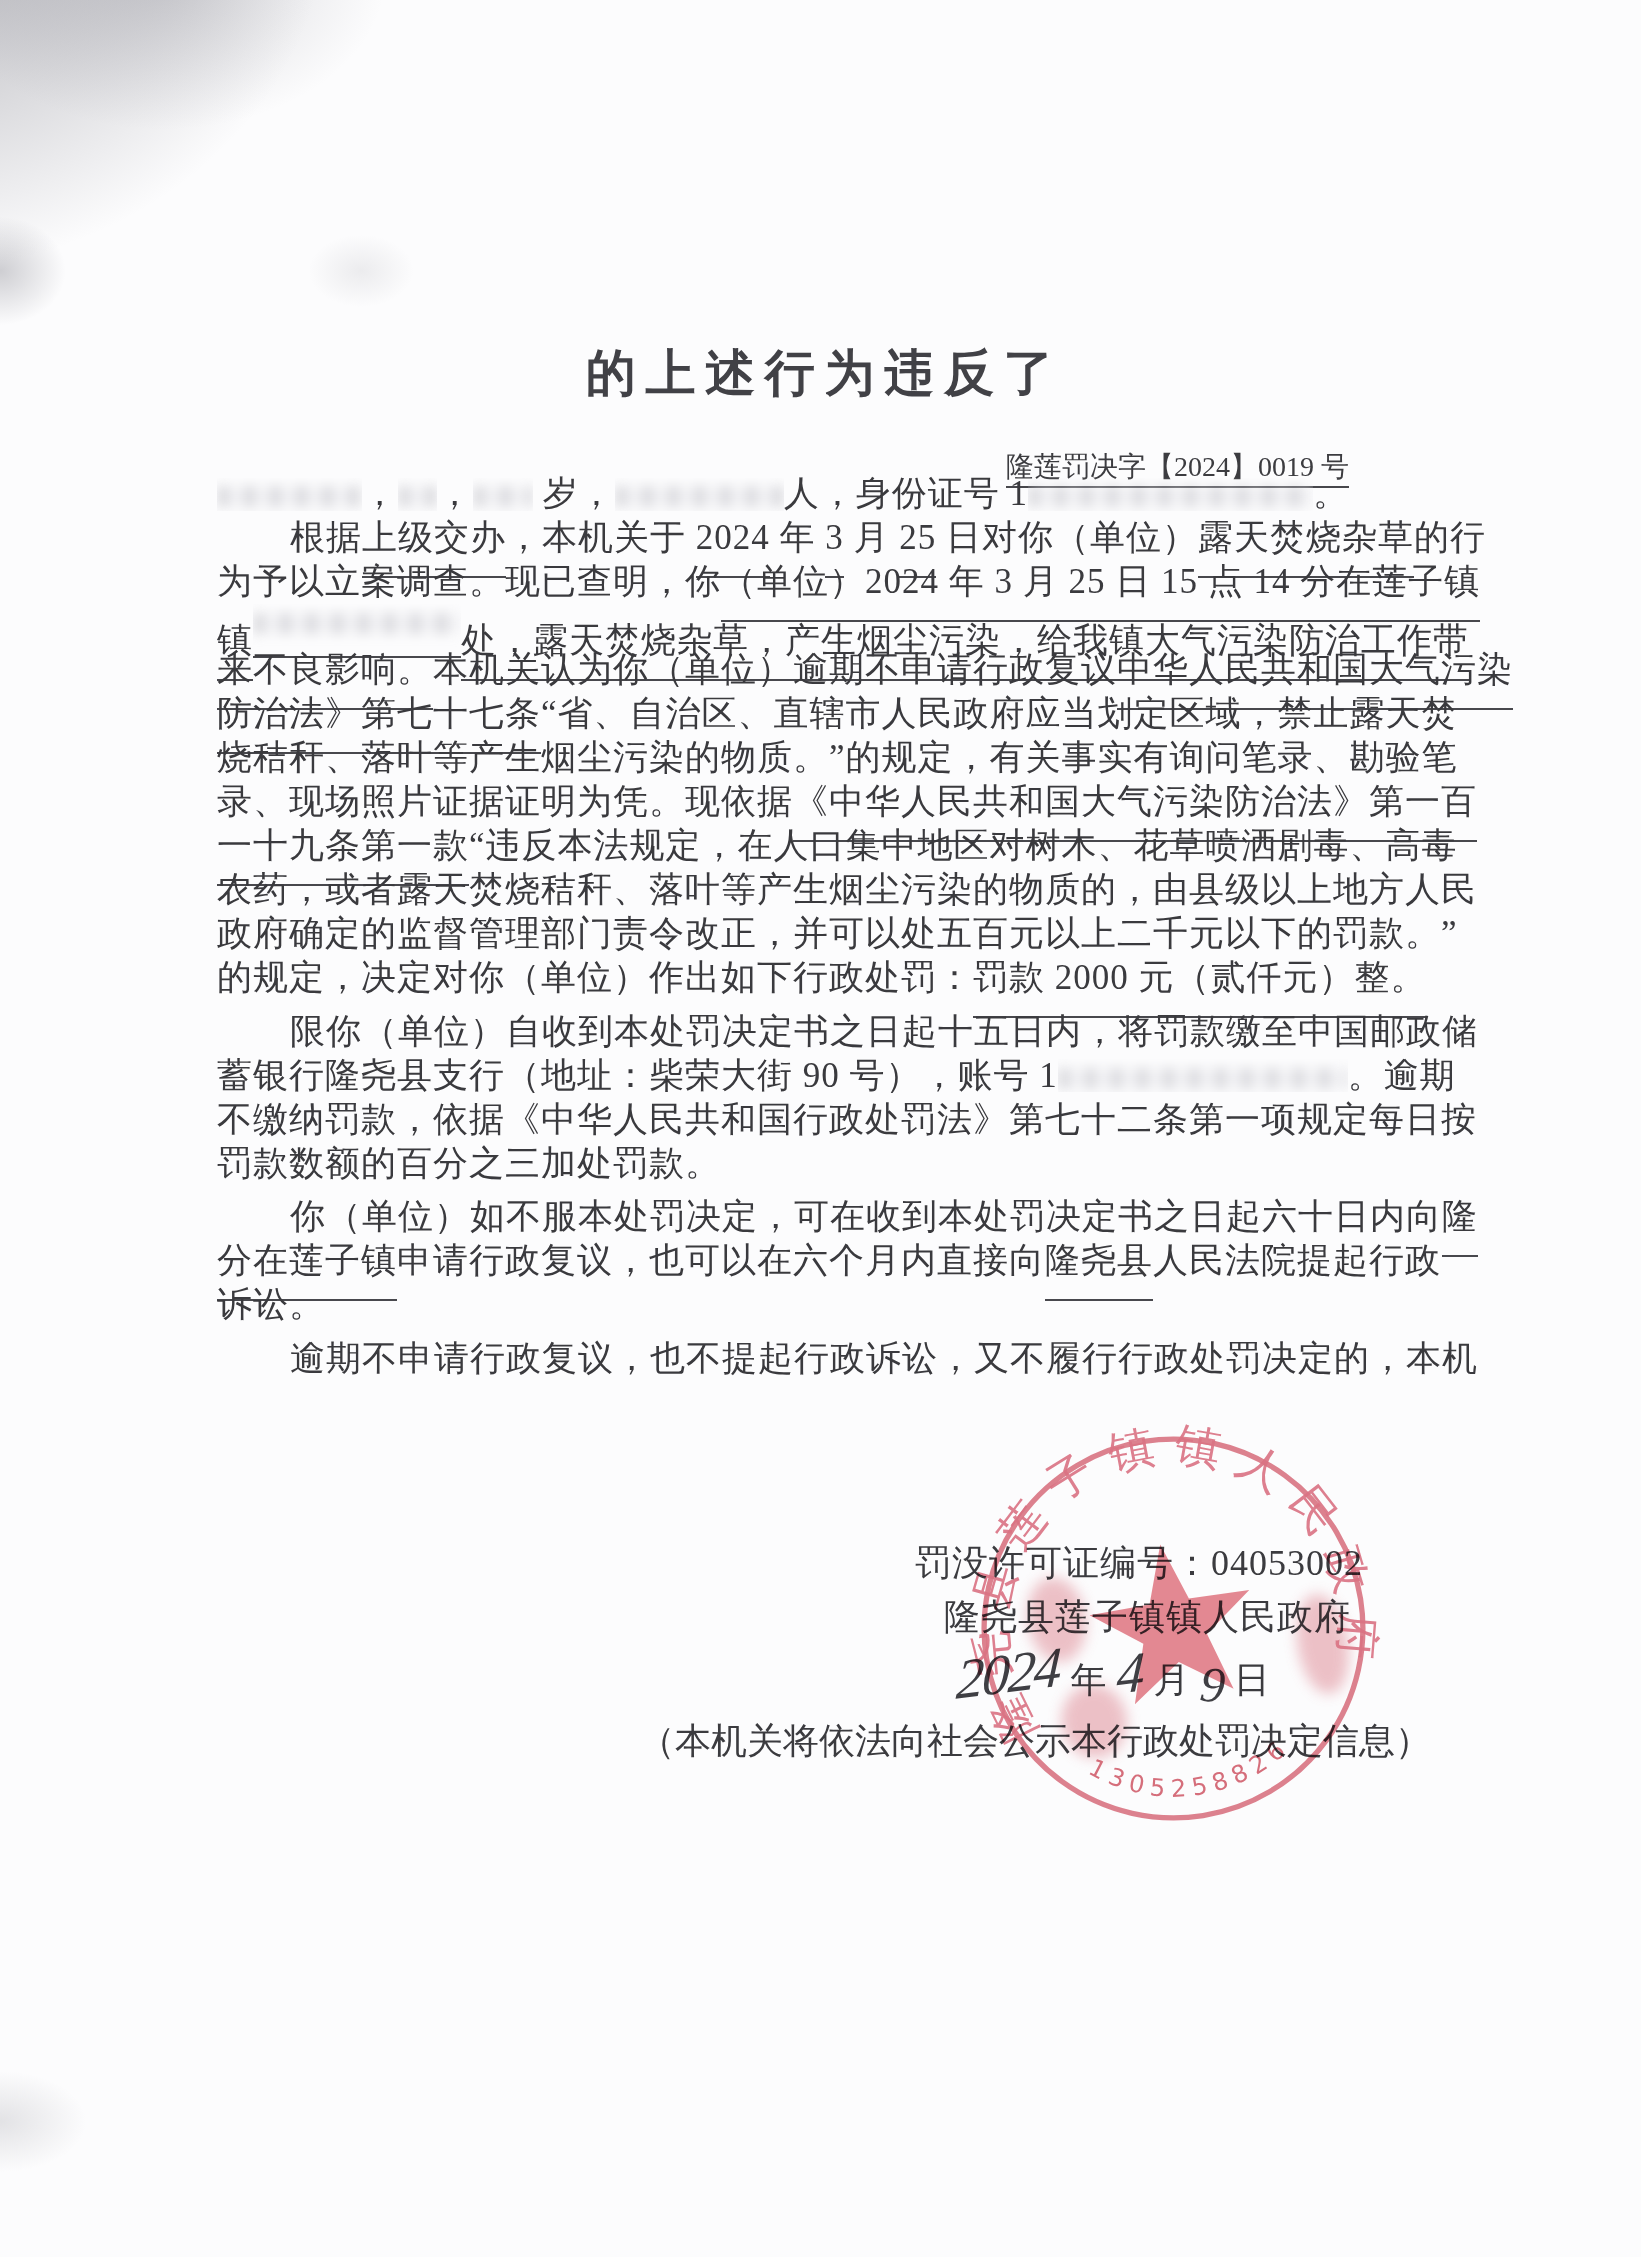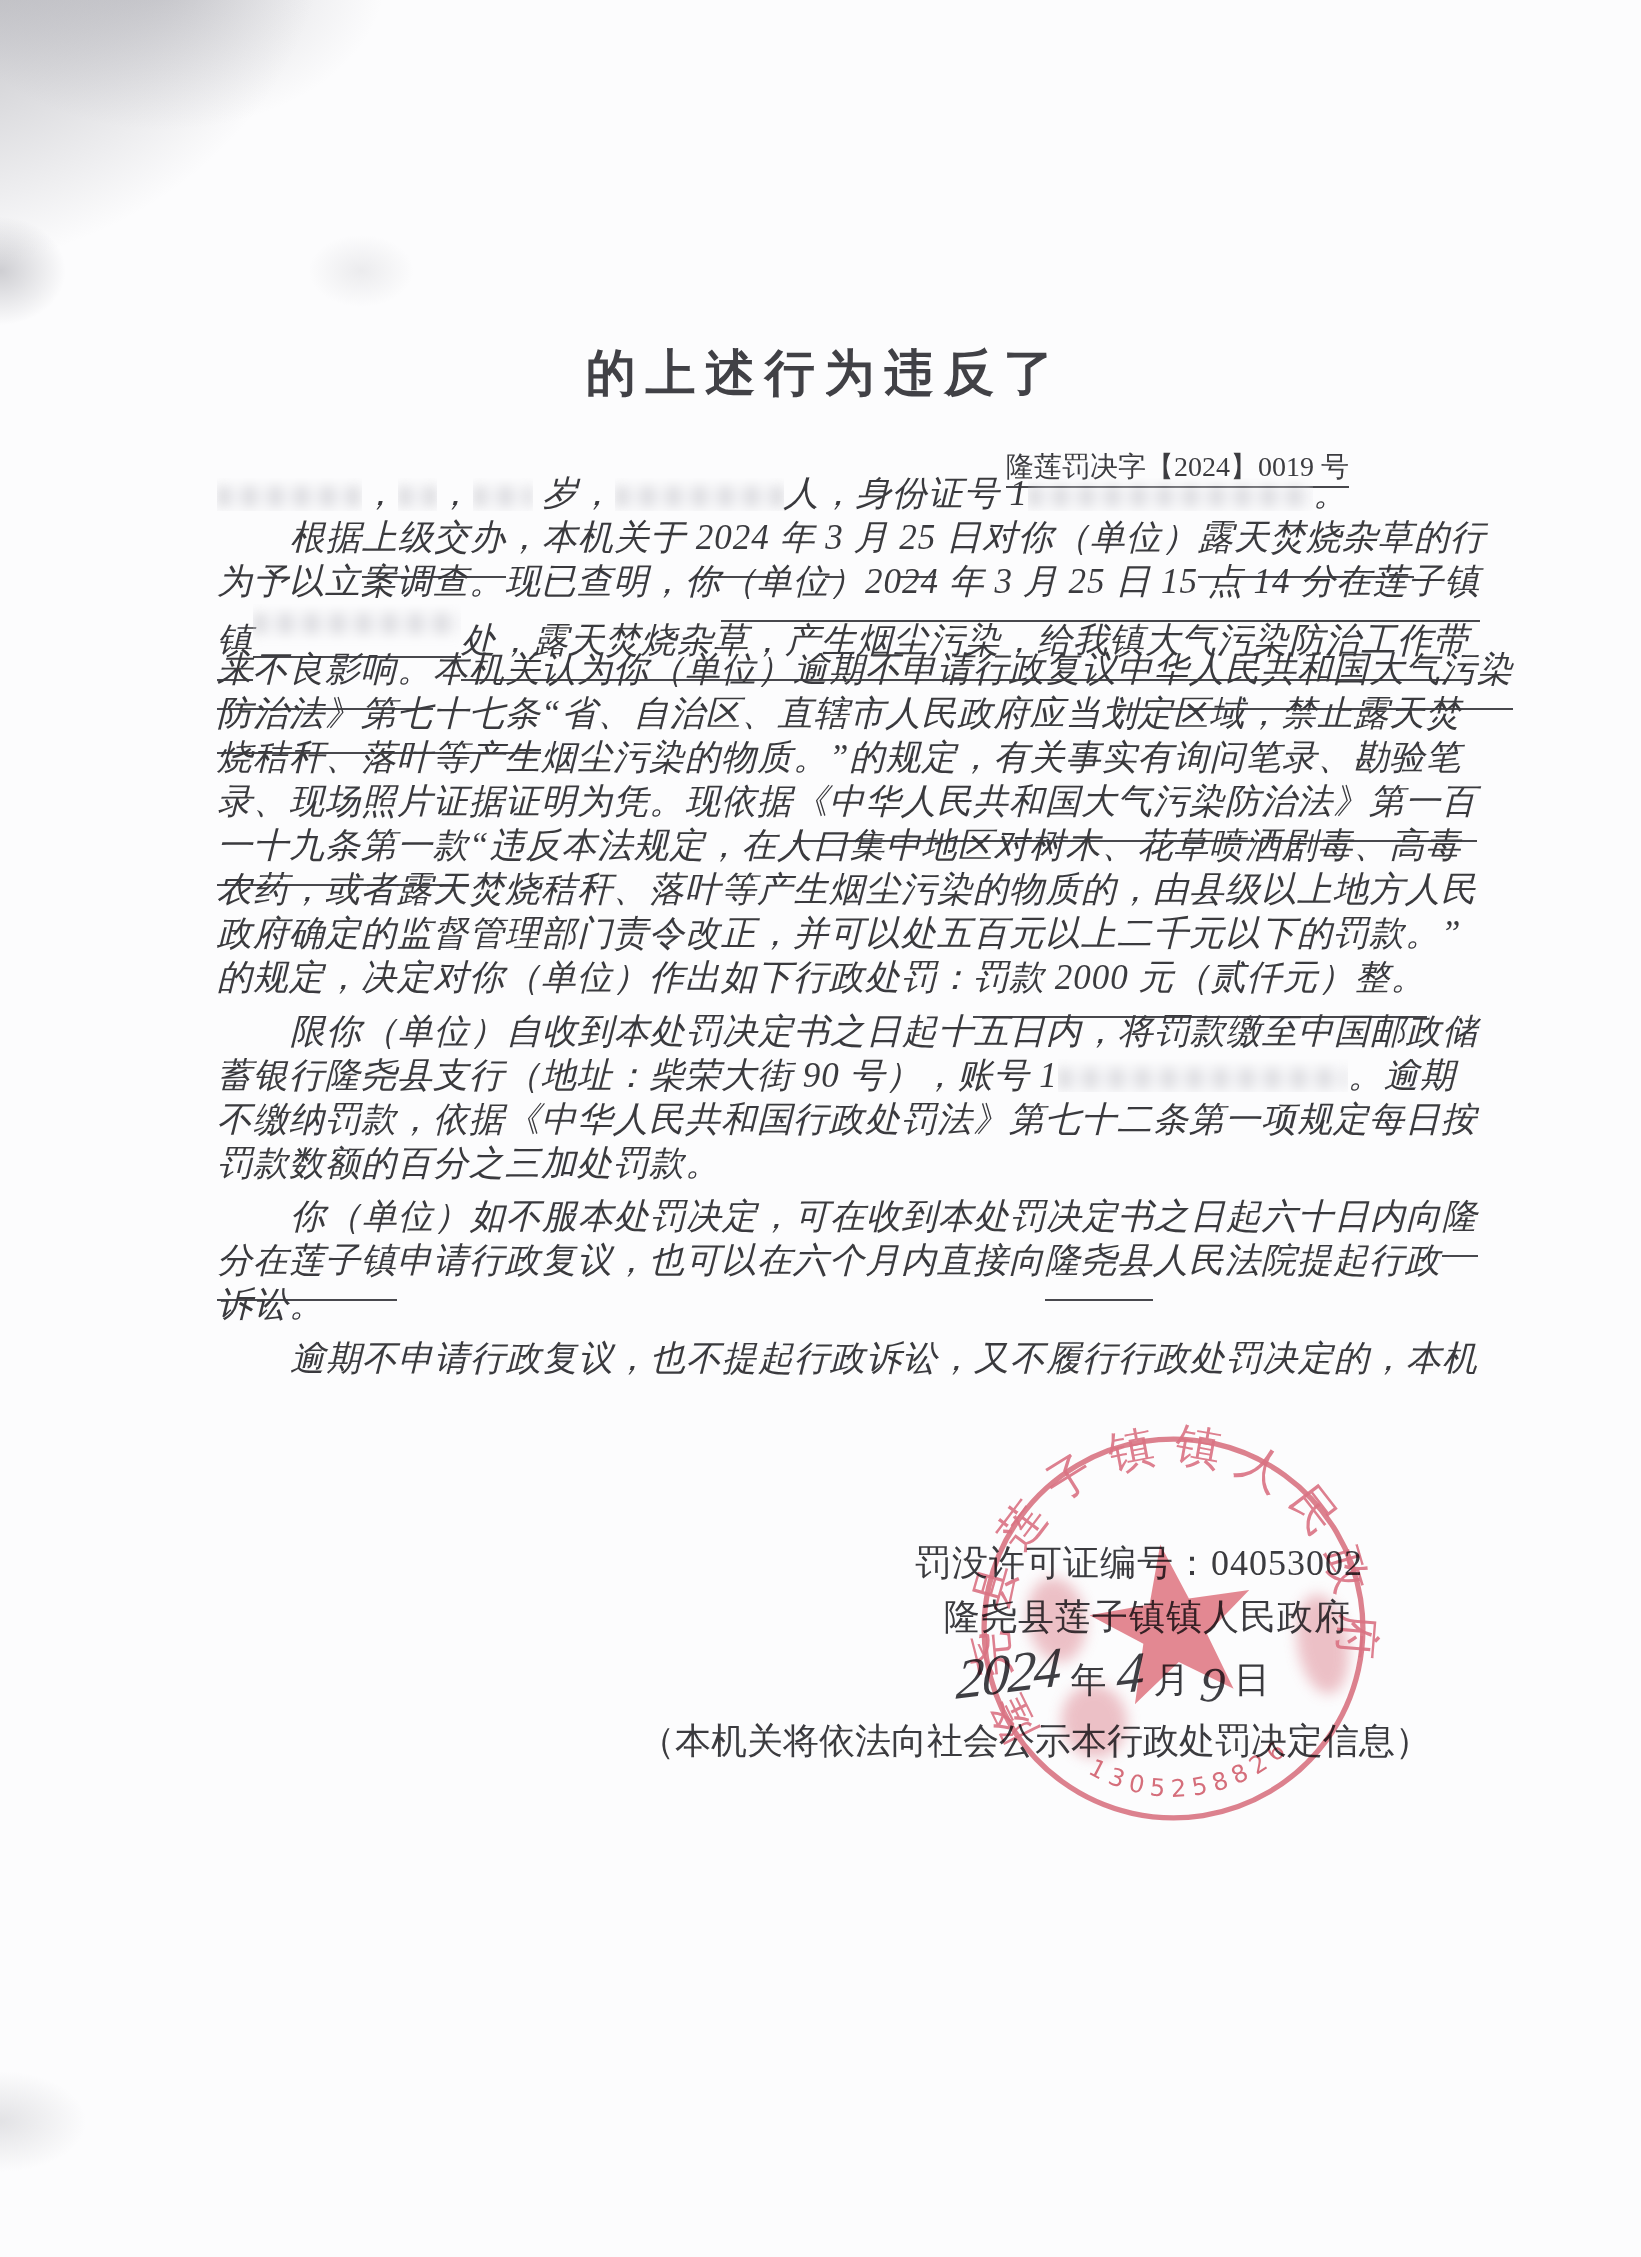--- a/index.html
+++ b/index.html
@@ -18,21 +18,21 @@
   .doc-title{
     position:absolute;left:217px;top:340px;width:1215px;
     text-align:center;font-size:50px;font-weight:700;letter-spacing:9.7px;color:#414146;
   }
   .ref-line{
     position:absolute;left:210px;top:448px;width:1139px;text-align:right;
     font-size:28px;color:#3c3c40;
   }
   .ref-line span{border-bottom:2.4px solid #47474c;padding-bottom:3.9px;}
   .body-block{position:absolute;left:217px;top:472px;width:1218px;}
-  .line{height:44px;line-height:44px;font-size:35px;white-space:nowrap;letter-spacing:1px;color:#3a3a3e;font-style:italic;}
+  .line{height:44px;line-height:44px;font-size:35px;white-space:nowrap;letter-spacing:1px;color:#3a3a3e;}
   .line.indent{text-indent:73px;}
   .line.gap{margin-top:9.7px;}
   .u{border-bottom:2.4px solid #48484d;padding-bottom:19px;}
   .redact{display:inline-block;height:33px;vertical-align:-5.8px;overflow:hidden;}
   .redact .ghost{
     display:block;height:21px;margin-top:8.7px;
     background:repeating-linear-gradient(90deg,#c3c3c9 0 12.6px,#ececf0 12.6px 26px);
     filter:blur(5.8px);opacity:.55;font-style:normal;
   }
   .footer-line{position:absolute;font-size:36px;color:#3b3b3f;letter-spacing:1px;white-space:nowrap;}

